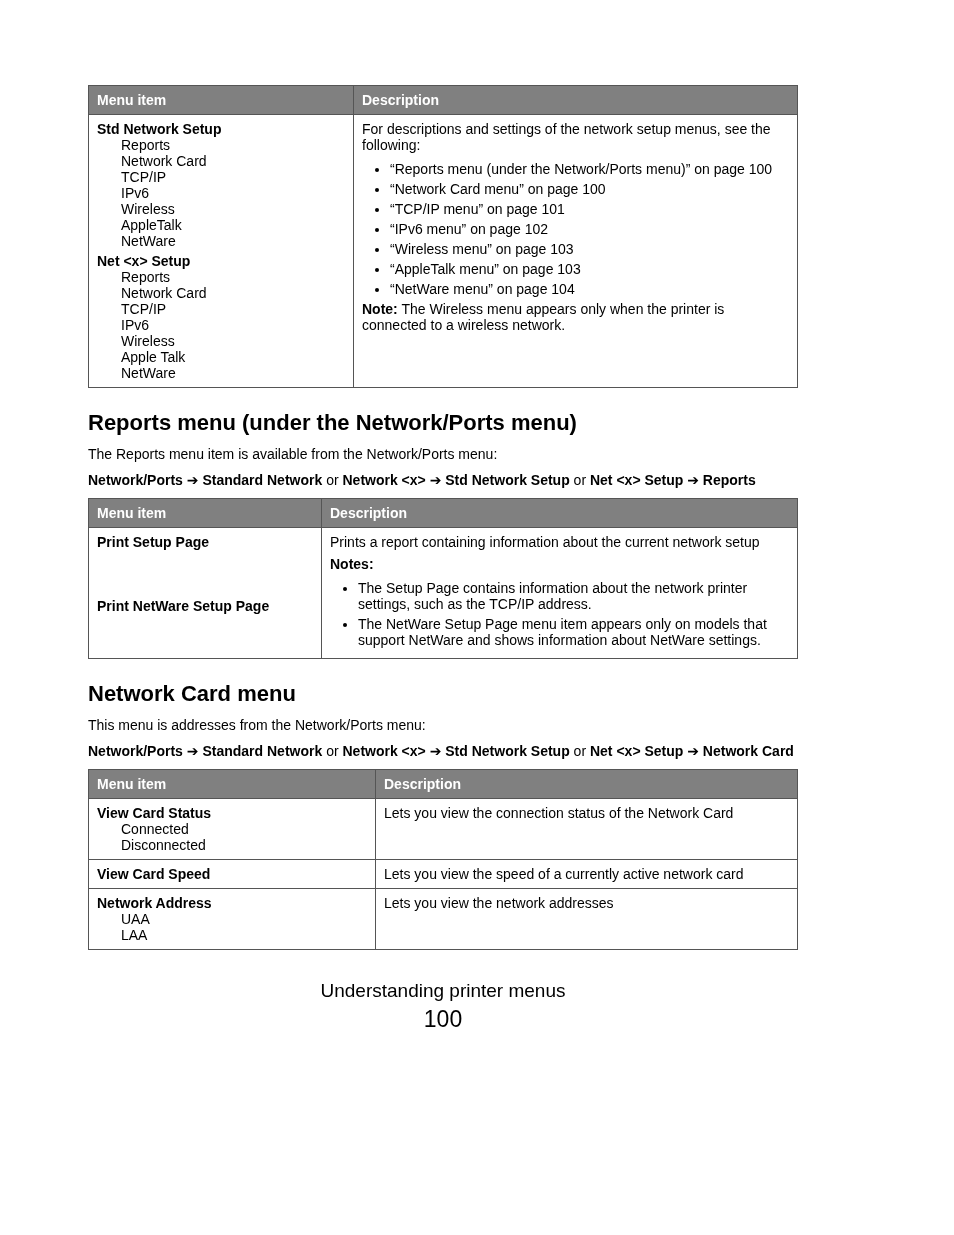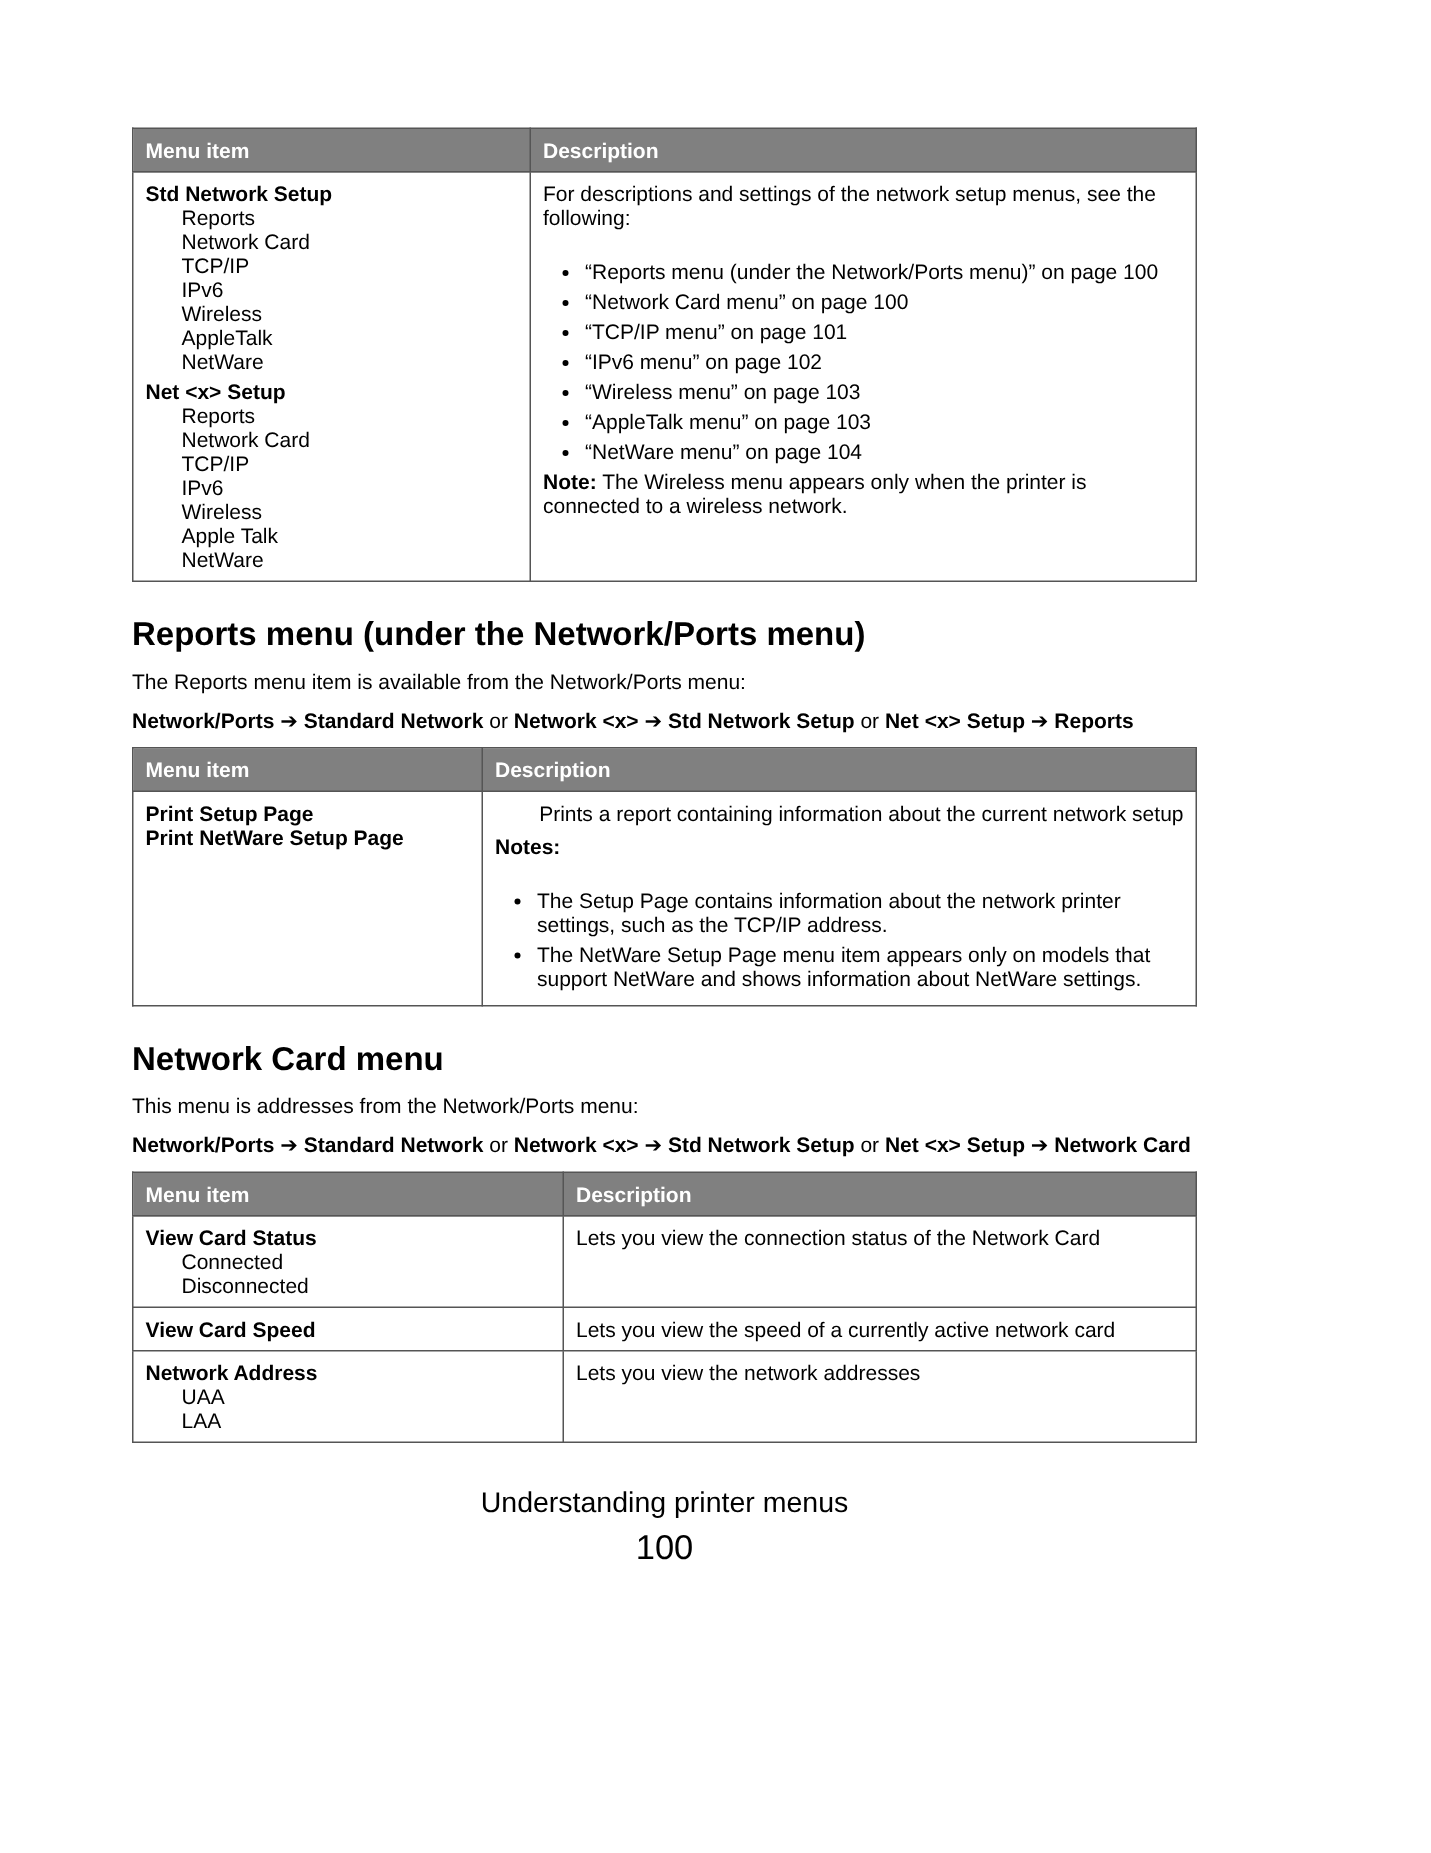--- a/index.html
+++ b/index.html
@@ -37,21 +37,21 @@
     font-weight: bold;
     margin: 12px 0 10px 0;
   }
   p {
     margin: 6px 0 10px 0;
   }
   .bold { font-weight: bold; }
   .indent { padding-left: 24px; display:block; }
   ul.bullets {
     list-style-type: disc;
-    margin: 20px 0 4px 0;
+    margin: 8px 0 4px 0;
     padding-left: 28px;
   }
   ul.bullets li {
     margin: 4px 0;
   }
   .footer {
     text-align: center;
     margin-top: 30px;
   }
   .footer .title { font-size: 19px; }
@@ -122,24 +122,24 @@
     <thead>
       <tr>
         <th class="col-menu-2">Menu item</th>
         <th>Description</th>
       </tr>
     </thead>
     <tbody>
       <tr>
         <td>
           <span class="bold" style="display:block;">Print Setup Page</span>
-          <span class="bold" style="display:block;">Print NetWare Setup Page</span>
+          <span class="bold" style="display:block;margin-top:48px;">Print NetWare Setup Page</span>
         </td>
         <td>
-          <span style="display:block;text-align:right;">Prints a report containing information about the current network setup</span>
+          <span style="display:block;">Prints a report containing information about the current network setup</span>
           <span class="bold" style="display:block; margin-top:6px;">Notes:</span>
           <ul class="bullets">
             <li>The Setup Page contains information about the network printer settings, such as the TCP/IP address.</li>
             <li>The NetWare Setup Page menu item appears only on models that support NetWare and shows information about NetWare settings.</li>
           </ul>
         </td>
       </tr>
     </tbody>
   </table>
 

